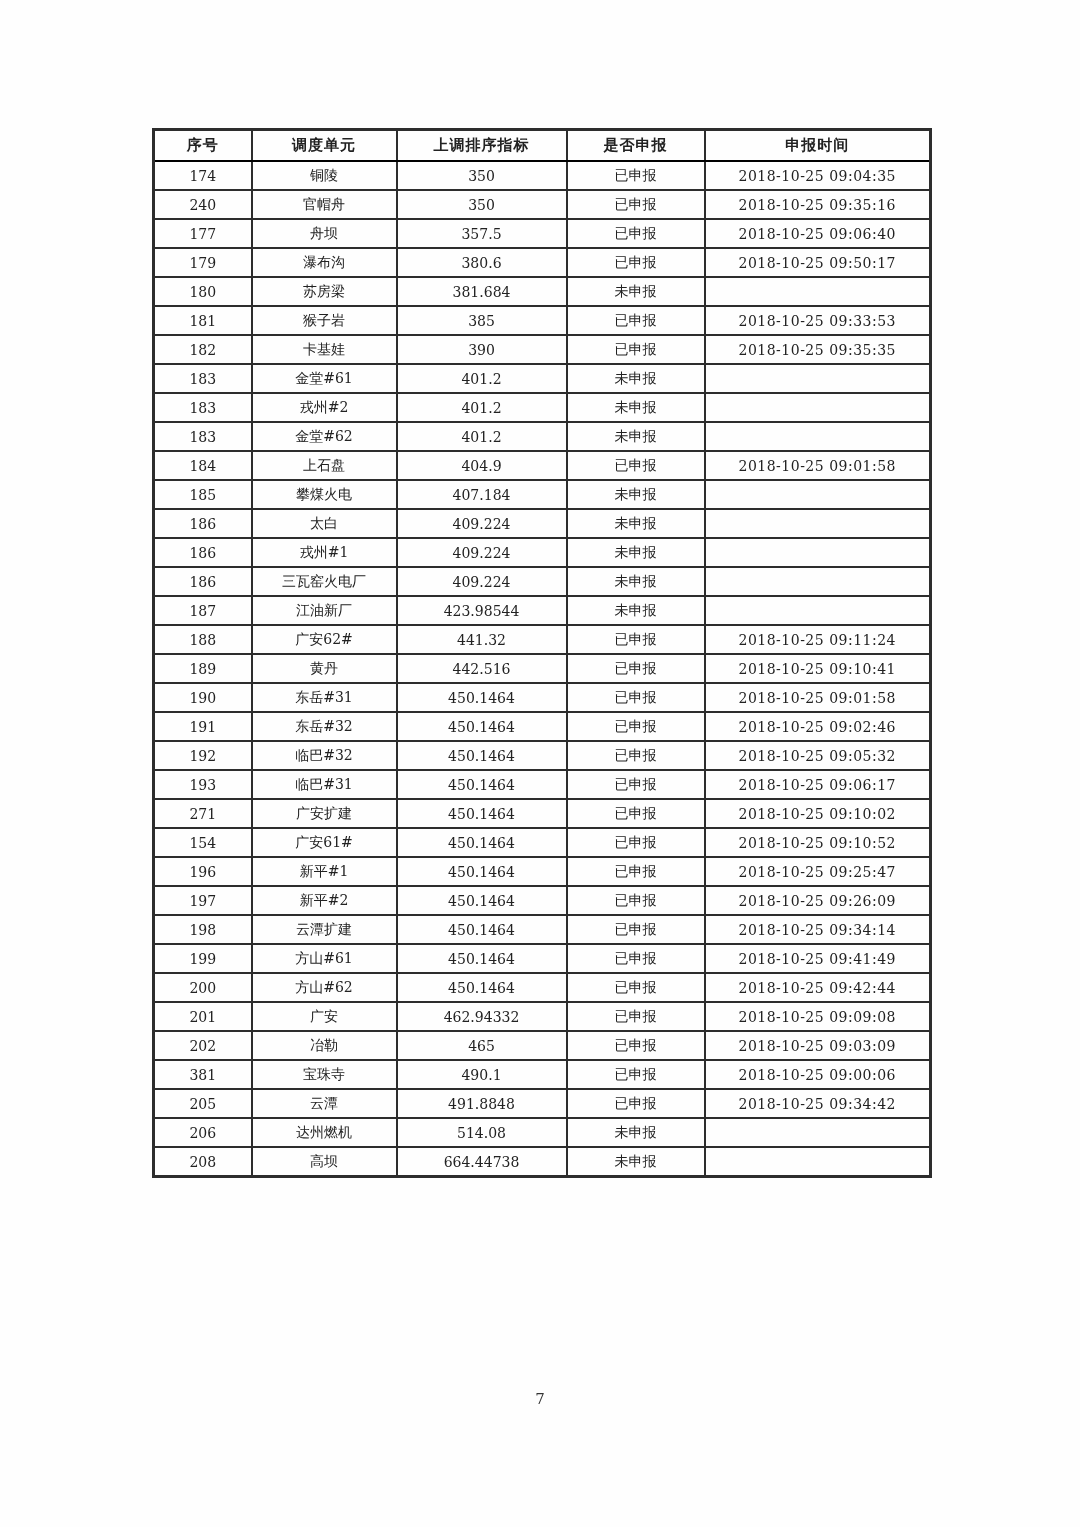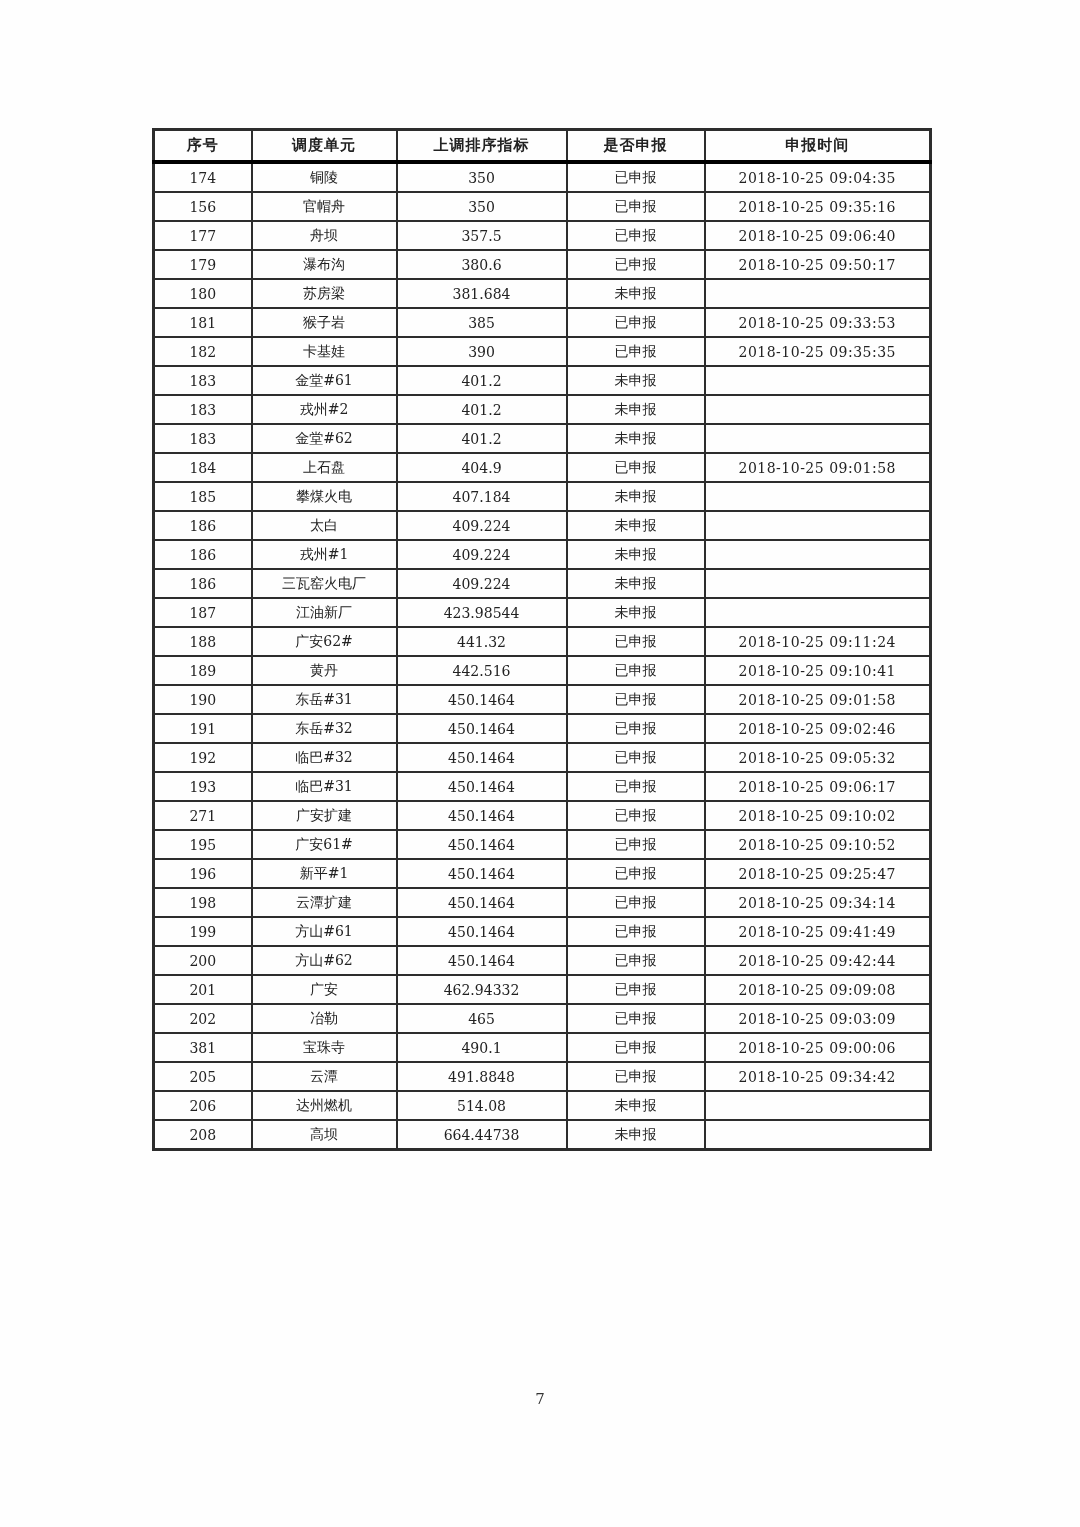--- a/index.html
+++ b/index.html
@@ -34,21 +34,21 @@
     text-align: center;
     vertical-align: middle;
     padding: 0 2px;
     overflow: hidden;
     white-space: nowrap;
   }
   table.report th {
     height: 29px;
     font-size: 15px;
     font-weight: bold;
-    border-bottom: 4px solid #000000;
+    border-bottom: 2px solid #000000;
     letter-spacing: 1px;
   }
   table.report td {
     height: 27px;
     font-size: 14px;
     font-weight: normal;
   }
   table.report td.time-cell {
     letter-spacing: 0.5px;
   }
@@ -86,21 +86,21 @@
     </thead>
     <tbody id="table-body">
         <tr>
           <td>174</td>
           <td>铜陵</td>
           <td>350</td>
           <td>已申报</td>
           <td class="time-cell">2018-10-25 09:04:35</td>
         </tr>
         <tr>
-          <td>156</td>
+          <td>240</td>
           <td>官帽舟</td>
           <td>350</td>
           <td>已申报</td>
           <td class="time-cell">2018-10-25 09:35:16</td>
         </tr>
         <tr>
           <td>177</td>
           <td>舟坝</td>
           <td>357.5</td>
           <td>已申报</td>
@@ -240,32 +240,39 @@
           <td class="time-cell">2018-10-25 09:06:17</td>
         </tr>
         <tr>
           <td>271</td>
           <td>广安扩建</td>
           <td>450.1464</td>
           <td>已申报</td>
           <td class="time-cell">2018-10-25 09:10:02</td>
         </tr>
         <tr>
-          <td>195</td>
+          <td>154</td>
           <td>广安61#</td>
           <td>450.1464</td>
           <td>已申报</td>
           <td class="time-cell">2018-10-25 09:10:52</td>
         </tr>
         <tr>
           <td>196</td>
           <td>新平#1</td>
           <td>450.1464</td>
           <td>已申报</td>
           <td class="time-cell">2018-10-25 09:25:47</td>
+        </tr>
+        <tr>
+          <td>197</td>
+          <td>新平#2</td>
+          <td>450.1464</td>
+          <td>已申报</td>
+          <td class="time-cell">2018-10-25 09:26:09</td>
         </tr>
         <tr>
           <td>198</td>
           <td>云潭扩建</td>
           <td>450.1464</td>
           <td>已申报</td>
           <td class="time-cell">2018-10-25 09:34:14</td>
         </tr>
         <tr>
           <td>199</td>

